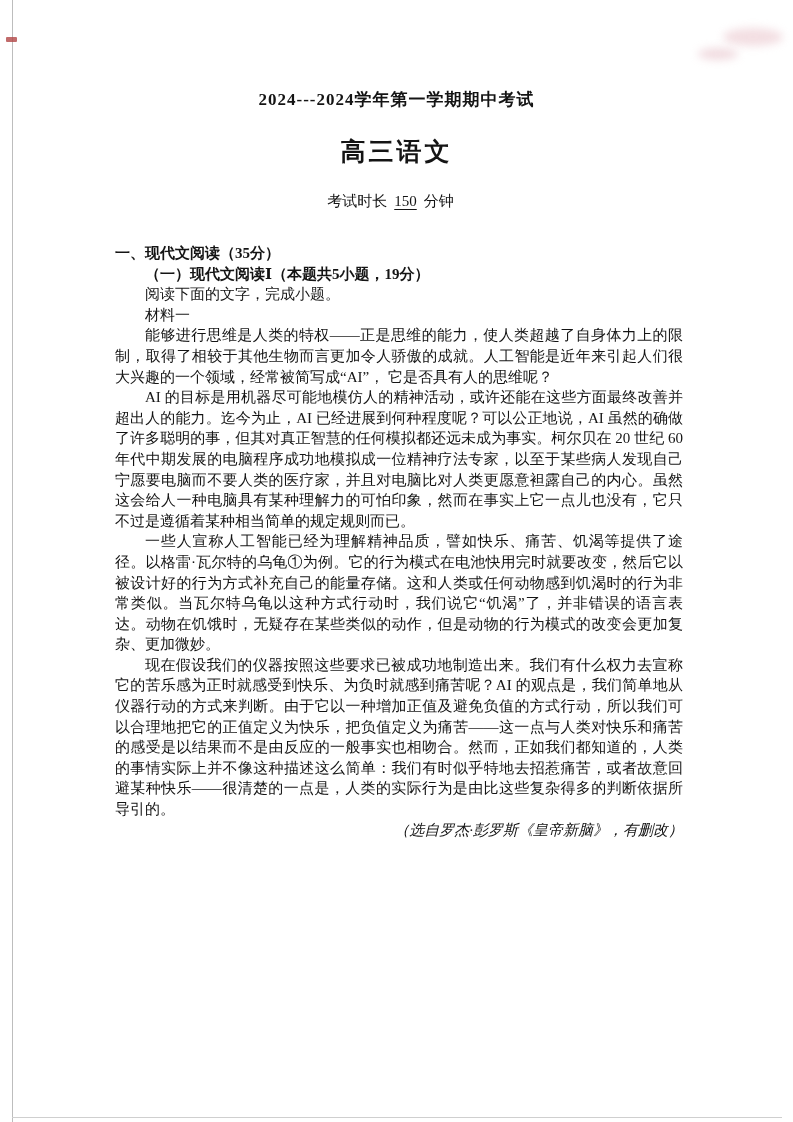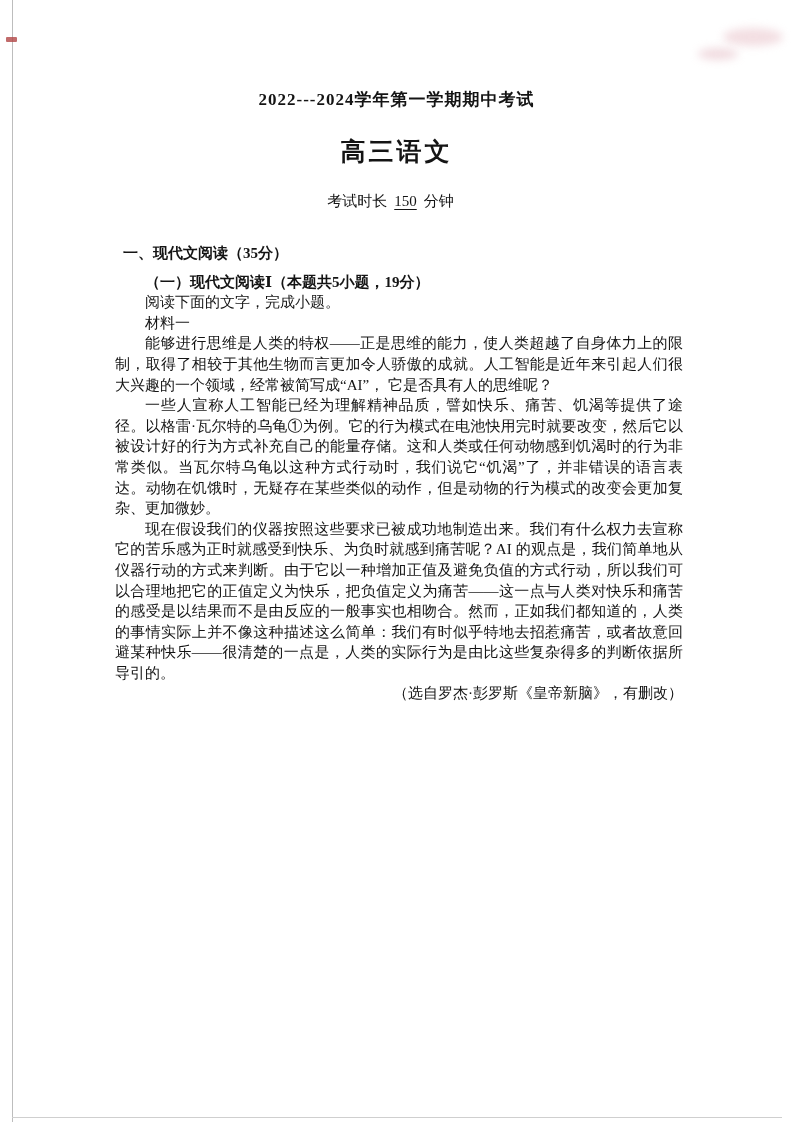--- a/index.html
+++ b/index.html
@@ -101,68 +101,70 @@
   .exam-body {
     margin: 32px 0 0 115px;
     width: 568px;
     font-size: 15px;
     line-height: 20.6px;
     text-align: justify;
   }
   .section-heading {
     font-size: 15px;
     font-weight: bold;
-    margin: 8px;
+    margin: 0;
   }
   .sub {
     margin: 0;
     text-indent: 2em;
   }
   .bold {
     font-weight: bold;
   }
   .para {
     margin: 0;
     text-indent: 2em;
   }
   .attribution {
     margin: 0;
     text-align: right;
     text-indent: 0;
+    font-style: italic;
   }
   .note {
     margin: 0;
     text-indent: 2em;
   }
 </style>
 </head>
 <body>
 
 <div class="page">
 
   <div class="border-left"></div>
   <div class="border-bottom"></div>
   <div class="mark-red"></div>
   <div class="mark-pink-1"></div>
   <div class="mark-pink-2"></div>
 
   <header class="exam-header">
-    <h1 class="exam-title">2022---2024学年第一学期期中考试</h1>
+    <h1 class="exam-title">2024---2024学年第一学期期中考试</h1>
     <h2 class="exam-subject">高三语文</h2>
     <p class="exam-duration">
       <span>考试时长</span><span class="underline">150</span><span>分钟</span>
     </p>
   </header>
 
   <main class="exam-body">
     <h3 class="section-heading">一、现代文阅读（35分）</h3>
     <p class="sub bold">（一）现代文阅读Ⅰ（本题共5小题，19分）</p>
     <p class="sub">阅读下面的文字，完成小题。</p>
     <p class="sub">材料一</p>
 
     <p class="para">能够进行思维是人类的特权——正是思维的能力，使人类超越了自身体力上的限制，取得了相较于其他生物而言更加令人骄傲的成就。人工智能是近年来引起人们很大兴趣的一个领域，经常被简写成“AI”， 它是否具有人的思维呢？</p>
+    <p class="para">AI 的目标是用机器尽可能地模仿人的精神活动，或许还能在这些方面最终改善并超出人的能力。迄今为止，AI 已经进展到何种程度呢？可以公正地说，AI 虽然的确做了许多聪明的事，但其对真正智慧的任何模拟都还远未成为事实。柯尔贝在 20 世纪 60 年代中期发展的电脑程序成功地模拟成一位精神疗法专家，以至于某些病人发现自己宁愿要电脑而不要人类的医疗家，并且对电脑比对人类更愿意袒露自己的内心。虽然这会给人一种电脑具有某种理解力的可怕印象，然而在事实上它一点儿也没有，它只不过是遵循着某种相当简单的规定规则而已。</p>
     <p class="para">一些人宣称人工智能已经为理解精神品质，譬如快乐、痛苦、饥渴等提供了途径。以格雷·瓦尔特的乌龟①为例。它的行为模式在电池快用完时就要改变，然后它以被设计好的行为方式补充自己的能量存储。这和人类或任何动物感到饥渴时的行为非常类似。当瓦尔特乌龟以这种方式行动时，我们说它“饥渴”了，并非错误的语言表达。动物在饥饿时，无疑存在某些类似的动作，但是动物的行为模式的改变会更加复杂、更加微妙。</p>
     <p class="para">现在假设我们的仪器按照这些要求已被成功地制造出来。我们有什么权力去宣称它的苦乐感为正时就感受到快乐、为负时就感到痛苦呢？AI 的观点是，我们简单地从仪器行动的方式来判断。由于它以一种增加正值及避免负值的方式行动，所以我们可以合理地把它的正值定义为快乐，把负值定义为痛苦——这一点与人类对快乐和痛苦的感受是以结果而不是由反应的一般事实也相吻合。然而，正如我们都知道的，人类的事情实际上并不像这种描述这么简单：我们有时似乎特地去招惹痛苦，或者故意回避某种快乐——很清楚的一点是，人类的实际行为是由比这些复杂得多的判断依据所导引的。</p>
 
     <p class="attribution">（选自罗杰·彭罗斯《皇帝新脑》，有删改）</p>
   </main>
 
 </div>
 
 </body></html>

